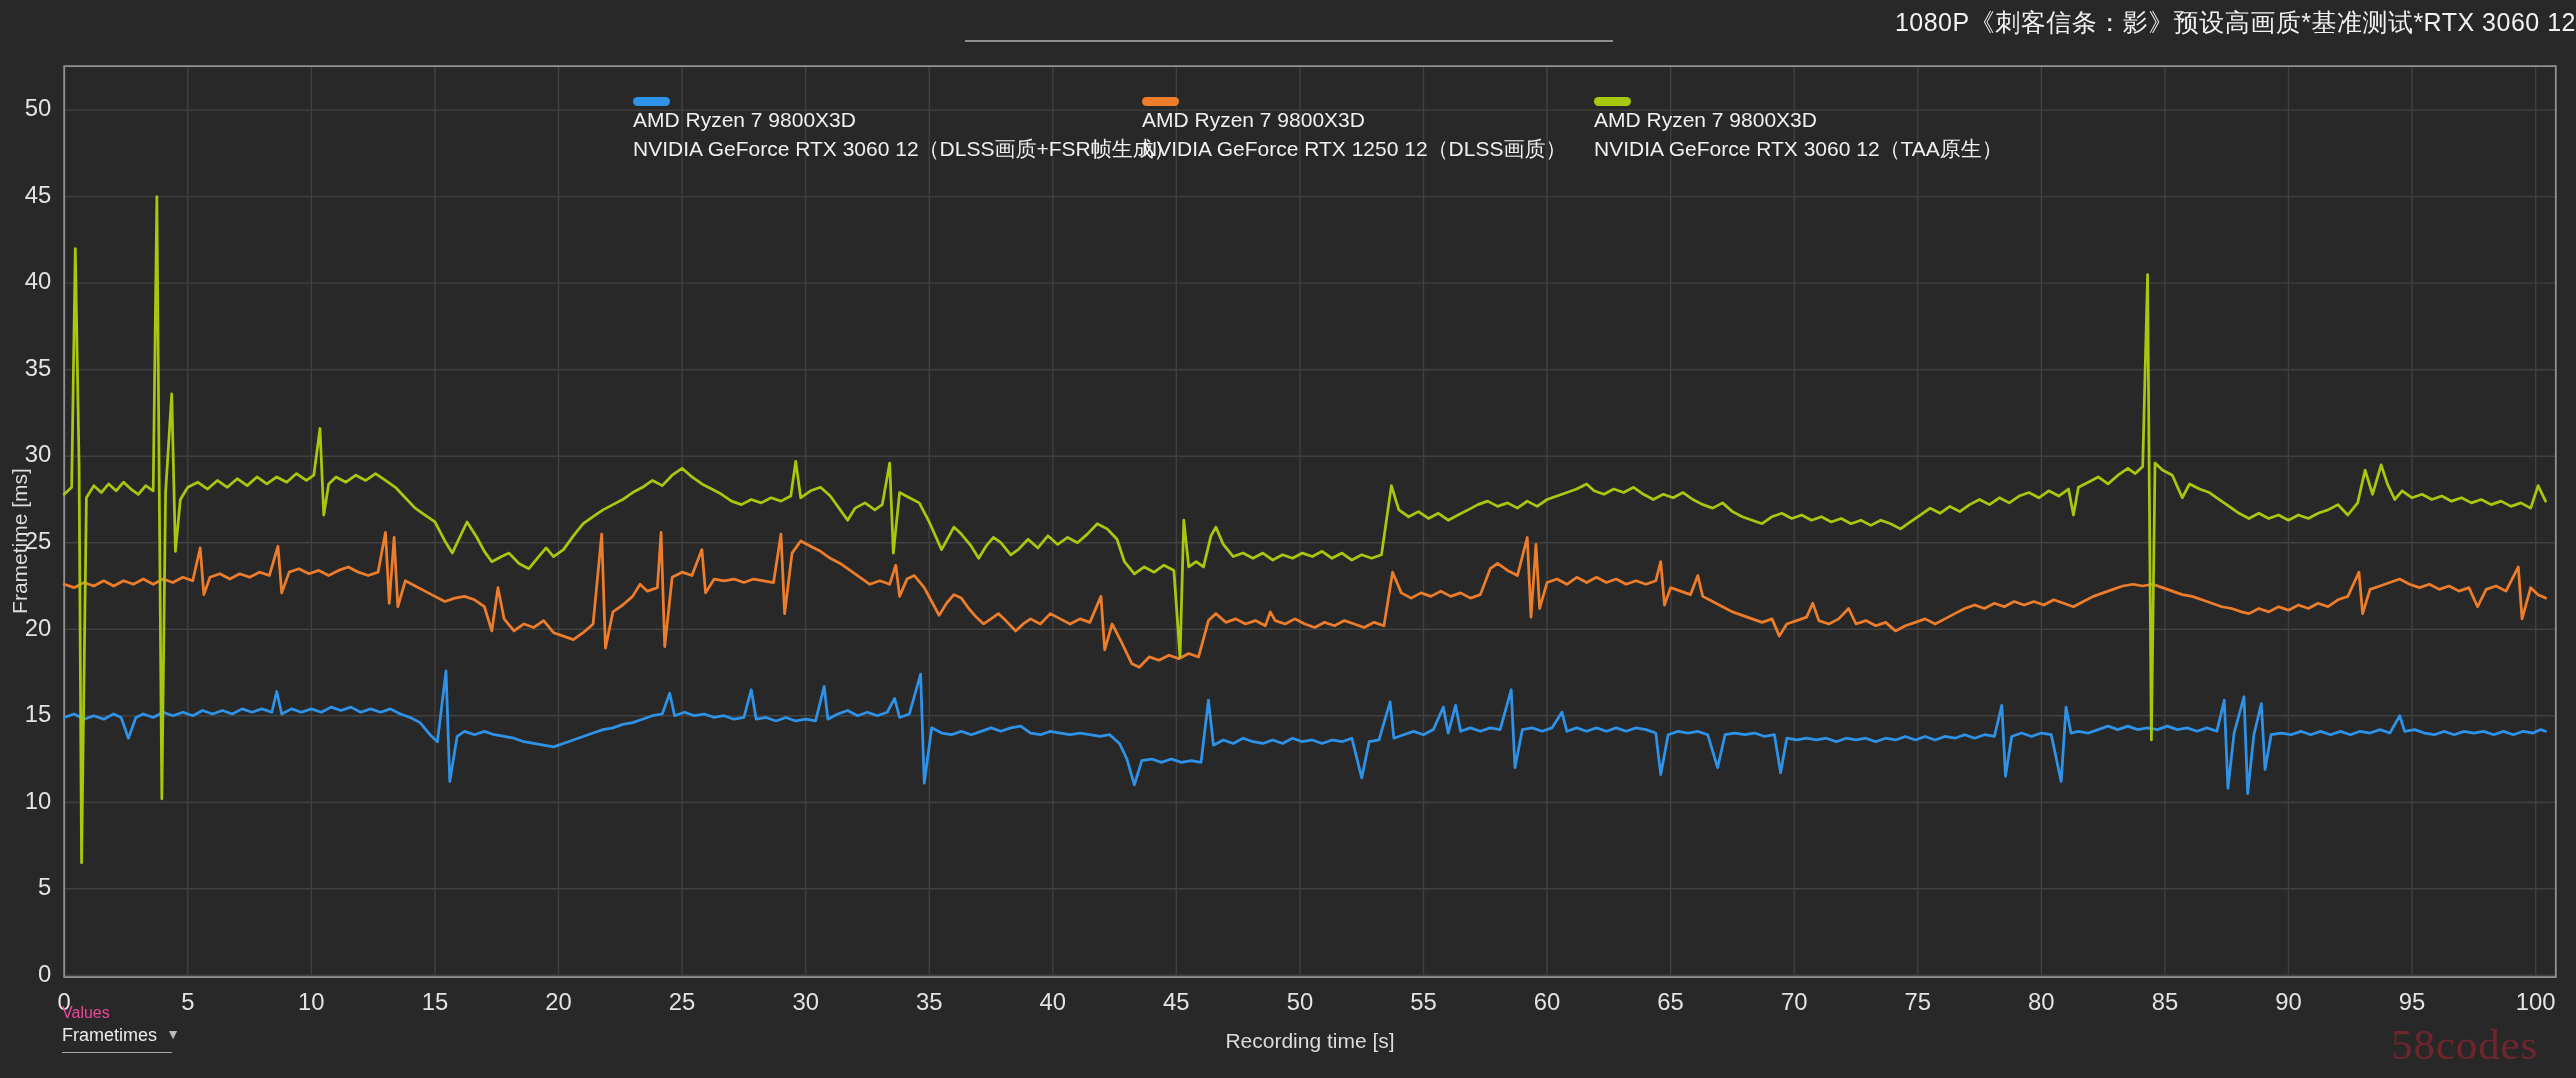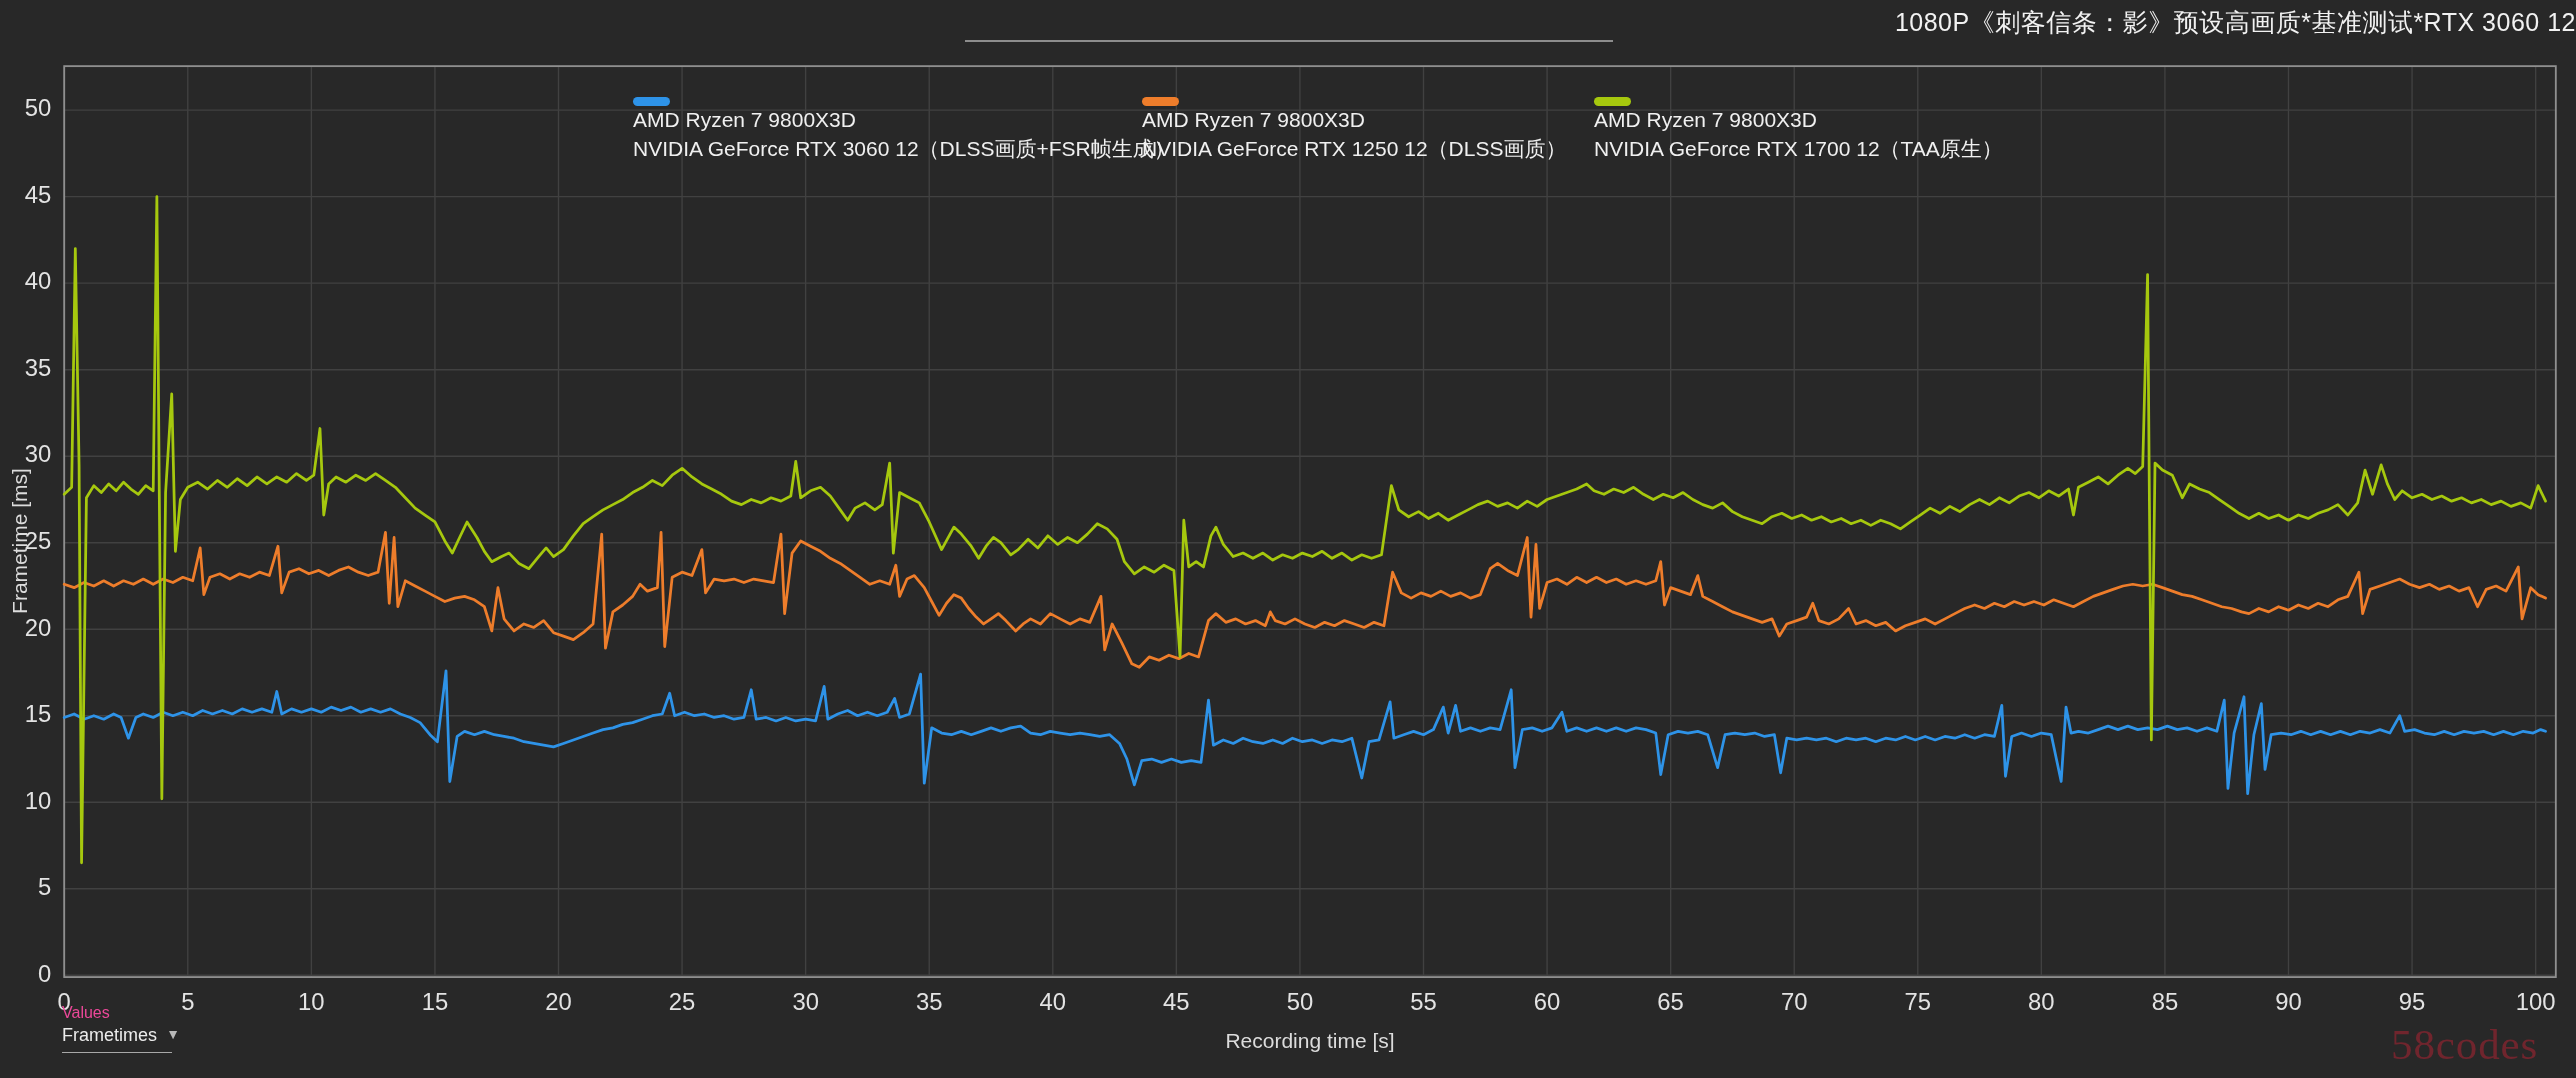--- a/index.html
+++ b/index.html
@@ -128,21 +128,21 @@
     <span class="swatch" style="background: rgb(238, 125, 43);"></span>
     <span class="legend-text">
       <span>AMD Ryzen 7 9800X3D</span><br>
       <span>NVIDIA GeForce RTX 1250 12（DLSS画质）</span>
     </span>
   </div>
   <div class="legend-item" style="left:1594px;">
     <span class="swatch" style="background: rgb(166, 200, 14);"></span>
     <span class="legend-text">
       <span>AMD Ryzen 7 9800X3D</span><br>
-      <span>NVIDIA GeForce RTX 1700 12（TAA原生）</span>
+      <span>NVIDIA GeForce RTX 3060 12（TAA原生）</span>
     </span>
   </div>
 </div>
 
 <div class="axis-title-y">Frametime [ms]</div>
 <div class="axis-title-x">Recording time [s]</div>
 
 <div class="controls">
   <span class="values-label">Values</span>
   <div class="dropdown">

